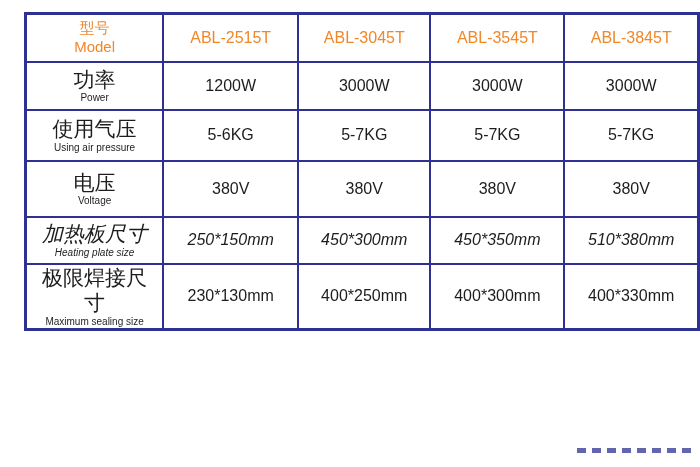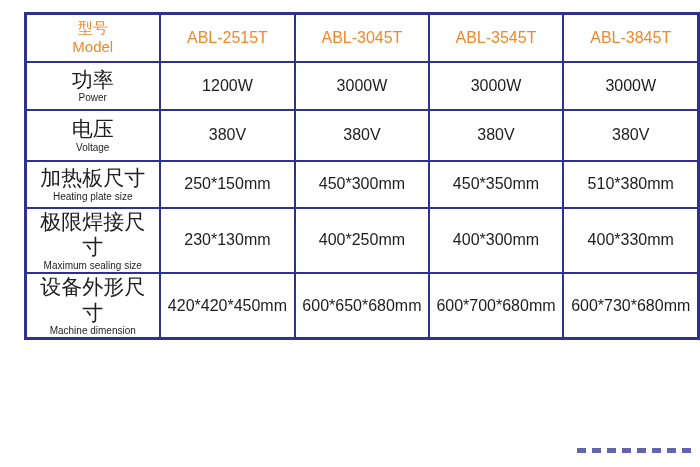--- a/index.html
+++ b/index.html
@@ -30,22 +30,22 @@
     border: 2px solid var(--border-color);
     text-align: center;
     vertical-align: middle;
     padding: 0 2px;
     line-height: 1.22;
   }
   .spec-table td.label, .spec-table th.label { padding: 0 10px; }
   
   .spec-table tr:nth-child(1) { height: 48px; }
   .spec-table tr:nth-child(2) { height: 51px; }
-  .spec-table tr:nth-child(3) { height: 47px; }
-  .spec-table tr:nth-child(4) { height: 47px; }
+  .spec-table tr:nth-child(3) { height: 56px; }
+  .spec-table tr:nth-child(4) { height: 47px; font-style: italic; }
   .spec-table tr:nth-child(5) { height: 48px; }
   .spec-table tr:nth-child(6) { height: 69px; margin-top: 46px; }
   .spec-table tr:nth-child(7) { height: 62px; }
   .spec-table tr:nth-child(8) { height: 65px; }
   .spec-table th {
     color: var(--header-text-color);
     font-weight: 400;
     font-size: 16px;
   }
   .zh { display: block; font-size: 21px; }
@@ -94,20 +94,30 @@
           <span class="zh">功率</span>
           <span class="en">Power</span>
         </td>
         <td class="value">1200W</td>
         <td class="value">3000W</td>
         <td class="value">3000W</td>
         <td class="value">3000W</td>
       </tr>
       <tr>
         <td class="label">
+          <span class="zh">使用气压</span>
+          <span class="en">Using air pressure</span>
+        </td>
+        <td class="value">5-6KG</td>
+        <td class="value">5-7KG</td>
+        <td class="value">5-7KG</td>
+        <td class="value">5-7KG</td>
+      </tr>
+      <tr>
+        <td class="label">
           <span class="zh">电压</span>
           <span class="en">Voltage</span>
         </td>
         <td class="value">380V</td>
         <td class="value">380V</td>
         <td class="value">380V</td>
         <td class="value">380V</td>
       </tr>
       <tr>
         <td class="label">
@@ -122,28 +132,18 @@
       <tr>
         <td class="label">
           <span class="zh">极限焊接尺寸</span>
           <span class="en">Maximum sealing size</span>
         </td>
         <td class="value">230*130mm</td>
         <td class="value">400*250mm</td>
         <td class="value">400*300mm</td>
         <td class="value">400*330mm</td>
       </tr>
-      <tr>
-        <td class="label">
-          <span class="zh">设备外形尺寸</span>
-          <span class="en">Machine dimension</span>
-        </td>
-        <td class="value">420*420*450mm</td>
-        <td class="value">600*650*680mm</td>
-        <td class="value">600*700*680mm</td>
-        <td class="value">600*730*680mm</td>
-      </tr>
     </tbody>
   </table>
 
   <div class="watermark-remnant"></div>
 
 </div>
 
 </body></html>

